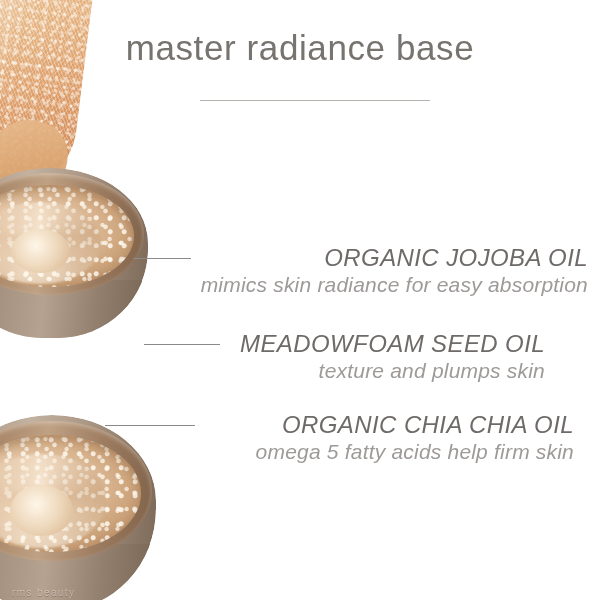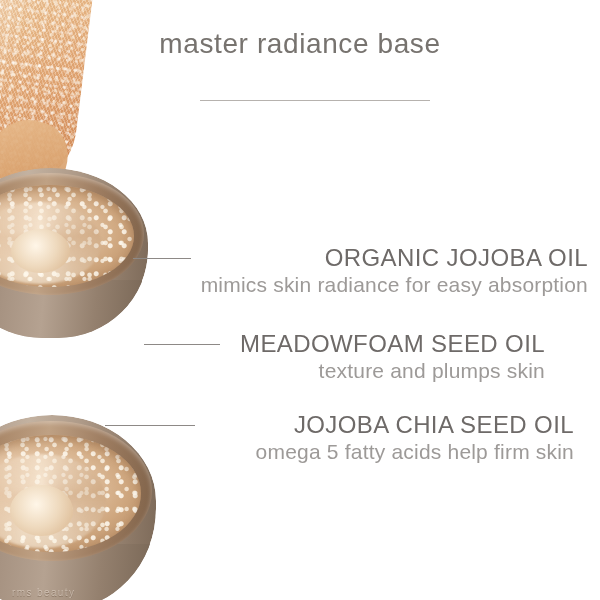--- a/index.html
+++ b/index.html
@@ -165,40 +165,41 @@
   .jar-top    { left: -48px; top: 168px; width: 196px; height: 170px; }
   .jar-bottom { left: -52px; top: 415px; width: 208px; height: 195px; }
 
   
   .title {
     position: absolute;
     left: 0;
     top: 30px;
     width: 600px;
     text-align: center;
-    font-size: 28px;
+    font-size: 35px;
     font-weight: 300;
     letter-spacing: .6px;
     color: #77736f;
     line-height: 1;
     white-space: nowrap;
   }
   .title-rule {
     position: absolute;
     left: 200px;
     top: 100px;
     width: 230px;
     height: 1px;
     background: #b6b2ae;
   }
 
   .ingredient {
     position: absolute;
     width: 516px;
     height: 62px;
+    font-style: italic;
   }
   .ing-1 { top: 243px; }
   .ing-2 { top: 329px; margin-left: 24px; }
   .ing-3 { top: 410px; }
 
   .ing-rule {
     position: absolute;
     height: 1px;
     background: #8d8986;
     top: 15px;
@@ -277,17 +278,17 @@
   </div>
 
   <div class="ingredient ing-2">
     <div class="ing-rule"></div>
     <div class="ing-name">MEADOWFOAM SEED OIL</div>
     <div class="ing-desc">texture and plumps skin</div>
   </div>
 
   <div class="ingredient ing-3">
     <div class="ing-rule"></div>
-    <div class="ing-name">JOJOBA CHIA SEED OIL</div>
+    <div class="ing-name">ORGANIC CHIA CHIA OIL</div>
     <div class="ing-desc">omega 5 fatty acids help firm skin</div>
   </div>
 
 </div>
 
 </body></html>

